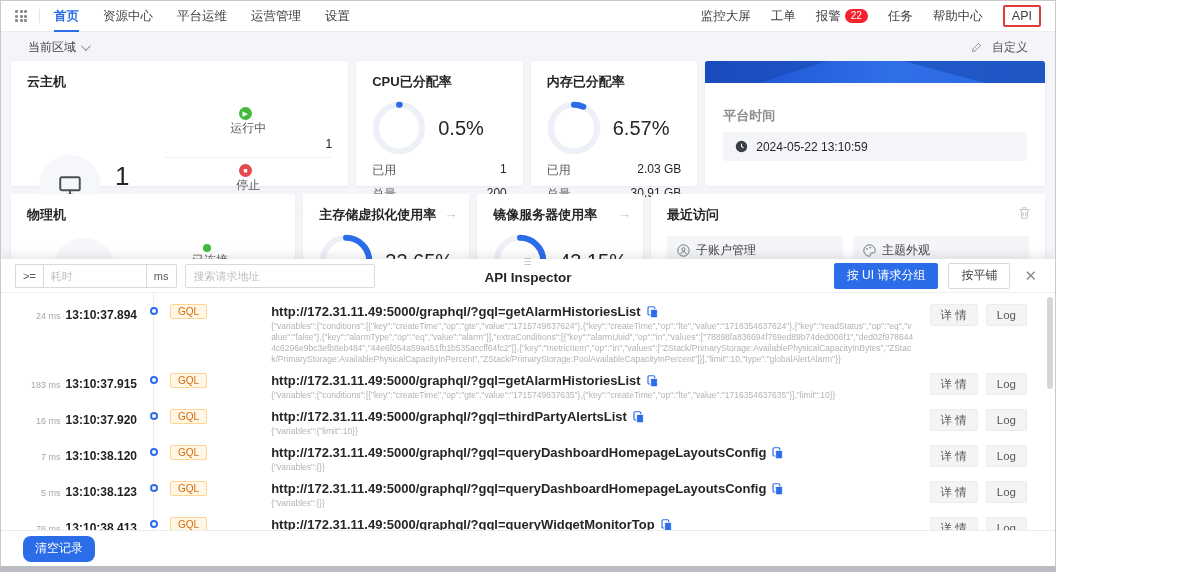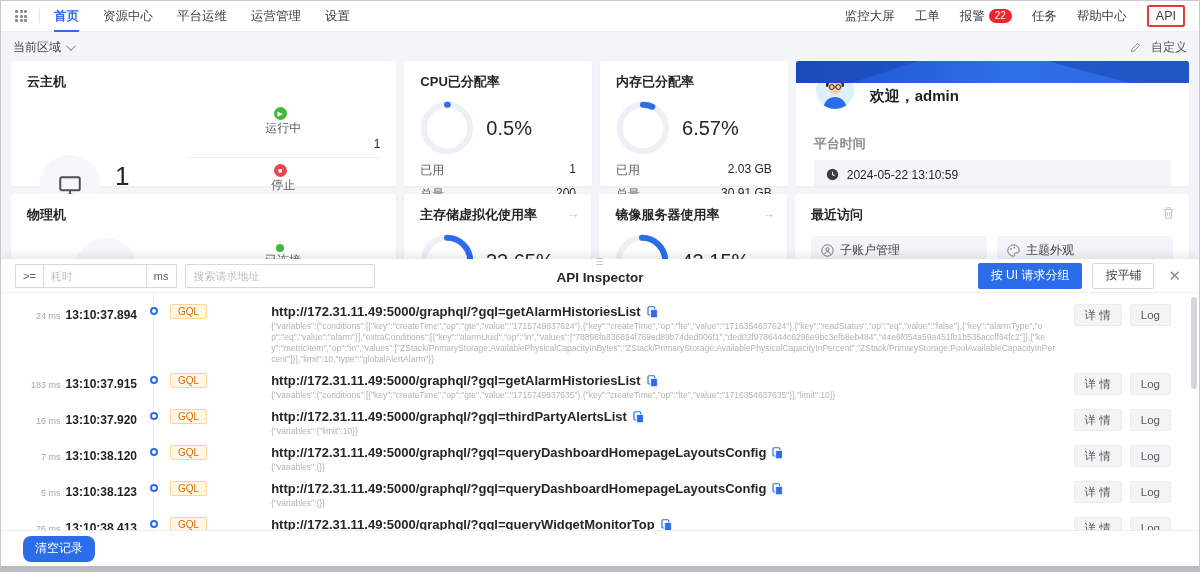--- a/index.html
+++ b/index.html
@@ -1,33 +1,33 @@
 <!DOCTYPE html>
 <html><head>
 <meta charset="utf-8">
 <style>
   * { margin:0; padding:0; box-sizing:border-box; }
   html,body { width:1200px; height:572px; font-family:"Liberation Sans","DejaVu Sans",sans-serif; }
-  .page { position:relative; width:1200px; height:572px; background:#f3f5f8; border:1px solid #c9c9c9; border-bottom:6px solid #b9bdc2; overflow:hidden; }
+  .page { position:relative; width:1056px; height:572px; background:#f3f5f8; border:1px solid #c9c9c9; border-bottom:6px solid #b9bdc2; overflow:hidden; }
 
   
   .topnav { height:31px; background:#fff; border-bottom:1px solid #ededed; display:flex; align-items:center; padding:0 14px; font-size:12.5px; color:#404040; }
   .grid-icon { display:inline-grid; grid-template-columns:repeat(3,3px); grid-gap:1.5px; margin-right:12px; cursor:pointer; }
   .grid-icon i { width:3px; height:3px; background:#8c8c8c; border-radius:1px; }
   .nav-sep { width:1px; height:14px; background:#e3e3e3; margin-right:14px; }
   .nav-item { margin-right:24px; cursor:pointer; position:relative; padding:8px 0 7px; }
   .nav-item.active { color:#2b6de9; font-weight:bold; }
   .nav-item.active::after { content:""; position:absolute; left:0; right:0; bottom:0; height:2px; background:#2b6de9; }
   .topnav-right { margin-left:auto; display:flex; align-items:center; gap:20px; }
   .tn-link { cursor:pointer; display:flex; align-items:center; gap:4px; }
   .alarm-badge { background:#f5222d; color:#fff; font-size:10px; line-height:14px; padding:0 6px; border-radius:8px; }
   .api-box { border:2px solid #e23c39; border-radius:2px; padding:2px 7px; cursor:pointer; }
 
   
-  .subbar { display:flex; align-items:center; padding:7px 12px 5px; font-size:12px; color:#434343; }
+  .subbar { display:flex; align-items:center; padding:7px 27px 5px; font-size:12px; color:#434343; }
   .chev { display:inline-block; width:7px; height:7px; border-right:1.5px solid #8c8c8c; border-bottom:1.5px solid #8c8c8c; transform:rotate(45deg) translateY(-2px); margin-left:5px; }
   .customize { margin-left:auto; color:#595959; cursor:pointer; display:flex; gap:10px; align-items:center; }
 
   
   .cards-row { display:flex; gap:8px; padding:0 10px; margin-bottom:8px; }
   .card { background:#fff; border-radius:3px; box-shadow:0 1px 3px rgba(30,40,60,.05); padding:12px 16px; position:relative; }
   .card-title { font-size:13px; font-weight:bold; color:#262626; }
   .c-vm, .c-host { width:386px; height:125px; }
   .c-cpu, .c-mem, .c-ps, .c-img { width:188px; height:125px; }
   .c-welcome, .c-recent { width:394px; height:125px; }
@@ -237,34 +237,20 @@
           <span class="v">30.91 GB</span>
         </div>
     </div>
 
     <div class="card c-welcome">
       <div class="wel-banner">
           <i class="p1"></i>
           <i class="p2"></i>
         </div>
       <div class="wel-inner">
-        <div class="wel-head">
-          <span class="avatar">
-            <svg width="38" height="38" viewBox="0 0 38 38">
-              <circle cx="19" cy="19" r="19" fill="#dff0fd"></circle>
-              <path d="M10 14c0-6 4-9 9-9s9 3 9 9c0 1-.4 2-.8 2H10.8c-.4 0-.8-1-.8-2z" fill="#2d2f38"></path>
-              <circle cx="19" cy="16" r="7" fill="#f6c9a0"></circle>
-              <circle cx="15.8" cy="16" r="2.4" fill="none" stroke="#2d2f38" stroke-width="1"></circle>
-              <circle cx="22.2" cy="16" r="2.4" fill="none" stroke="#2d2f38" stroke-width="1"></circle>
-              <path d="M18.2 16h1.6" stroke="#2d2f38" stroke-width="1"></path>
-              <path d="M7 38c1-8 6-12 12-12s11 4 12 12z" fill="#2b6de9"></path>
-            </svg>
-          </span>
-          <span class="wel-greet">欢迎，admin</span>
-        </div>
         <div class="wel-time-label">平台时间</div>
         <div class="wel-time-bar">
           <svg width="13" height="13" viewBox="0 0 16 16">
               <circle cx="8" cy="8" r="7" fill="#3a3f47"></circle>
               <path d="M8 4.5V8l2.5 1.6" stroke="#fff" stroke-width="1.3" fill="none"></path>
             </svg>
           <span>2024-05-22 13:10:59</span>
         </div>
       </div>
     </div>

